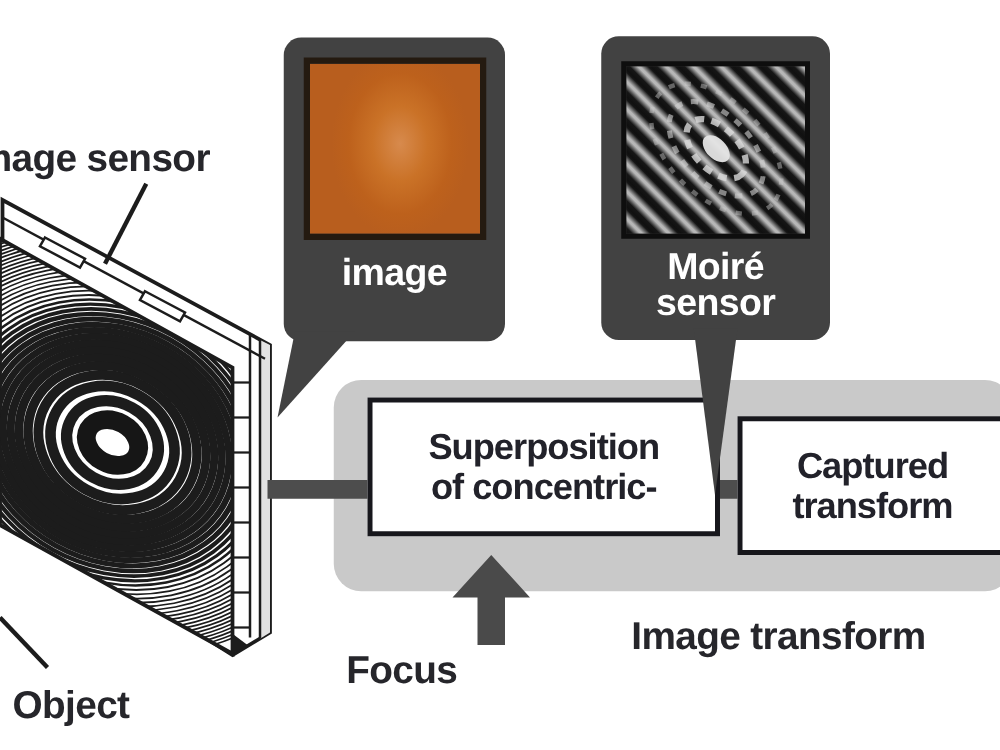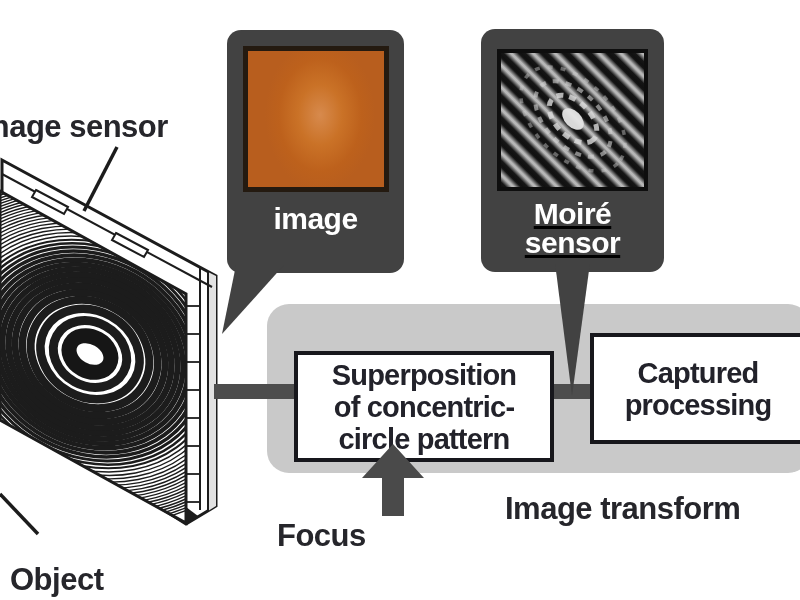--- a/index.html
+++ b/index.html
@@ -22,44 +22,44 @@
 
   
   #bar-sensor{left:214px;top:384px;width:81px;height:15px;}
   #bar-boxes{left:552px;top:384px;width:41px;height:15px;}
 
   
   .process-box{background:#ffffff;border:4px solid #17171c;box-sizing:border-box;
                display:flex;flex-direction:column;justify-content:center;align-items:center;
                text-align:center;font-weight:bold;color:#22222a;font-size:29px;line-height:32px;
                letter-spacing:-0.8px;}
-  #superposition-box{left:294px;top:351px;width:260px;height:111px;}
+  #superposition-box{left:294px;top:318px;width:282px;height:111px;}
   #fourier-box{left:590px;top:333px;width:216px;height:111px;}
 
   
   .callout{background:#424242;border-radius:14px;box-sizing:border-box;text-align:center;}
   #captured-callout{left:227px;top:30px;width:177px;height:243px;}
-  #moire-callout{left:481px;top:29px;width:183px;height:243px;text-decoration:underline;}
+  #moire-callout{left:481px;top:29px;width:183px;height:243px;}
   .callout-label{color:#ffffff;font-weight:bold;font-size:30px;line-height:29px;letter-spacing:-0.5px;}
   #captured-callout .callout-label{margin-top:12px;}
   #moire-callout .callout-label{margin-top:8px;}
 
   #captured-thumb{margin:16px auto 0;width:146px;height:146px;box-sizing:border-box;
     border:5px solid #241a10;
     background:radial-gradient(ellipse 55px 75px at 53% 47%, #d78a4d 0%, #ca7227 40%, #bd611c 75%, #b85e1e 100%);}
   #moire-thumb{position:relative;margin:20px auto 0;width:151px;height:142px;box-sizing:border-box;
     border:4px solid #0e0e0e;overflow:hidden;
     background:repeating-linear-gradient(45deg,#101010 0px,#161616 3.5px,#b7b7b7 8px,#b7b7b7 9.5px,#161616 14px,#101010 15.5px);}
   #moire-thumb svg{position:absolute;left:0;top:0;}
 
   
   .diagram-label{font-weight:bold;color:#26262b;font-size:31px;line-height:31px;
                  letter-spacing:-0.5px;white-space:nowrap;}
   #image-sensor-label{left:-26px;top:111px;}
-  #object-label{left:10px;top:564px;}
+  #object-label{left:10px;top:548px;}
   #focus-label{left:277px;top:520px;width:240px;text-align:left;white-space:normal;}
   #processing-label{left:505px;top:493px;}
 </style>
 </head>
 <body>
 
 <div id="stage">
 
   <svg id="sensor-svg" class="abs" width="800" height="600" viewBox="0 0 800 600">
     <defs>
@@ -134,25 +134,24 @@
   </svg>
 
   <div id="gray-panel" class="abs"></div>
 
   <div id="bar-sensor" class="abs connector-bar"></div>
   <div id="bar-boxes" class="abs connector-bar"></div>
 
   <div id="superposition-box" class="abs process-box">
     <span>Superposition</span>
     <span>of concentric-</span>
-    <span>circle pattern</span>
   </div>
   <div id="fourier-box" class="abs process-box">
     <span>Captured</span>
-    <span>processing</span>
+    <span>transform</span>
   </div>
 
   <div id="captured-callout" class="abs callout">
     <div id="captured-thumb"></div>
     <div class="callout-label">
       <div>image</div>
     </div>
   </div>
 
   <div id="moire-callout" class="abs callout">

